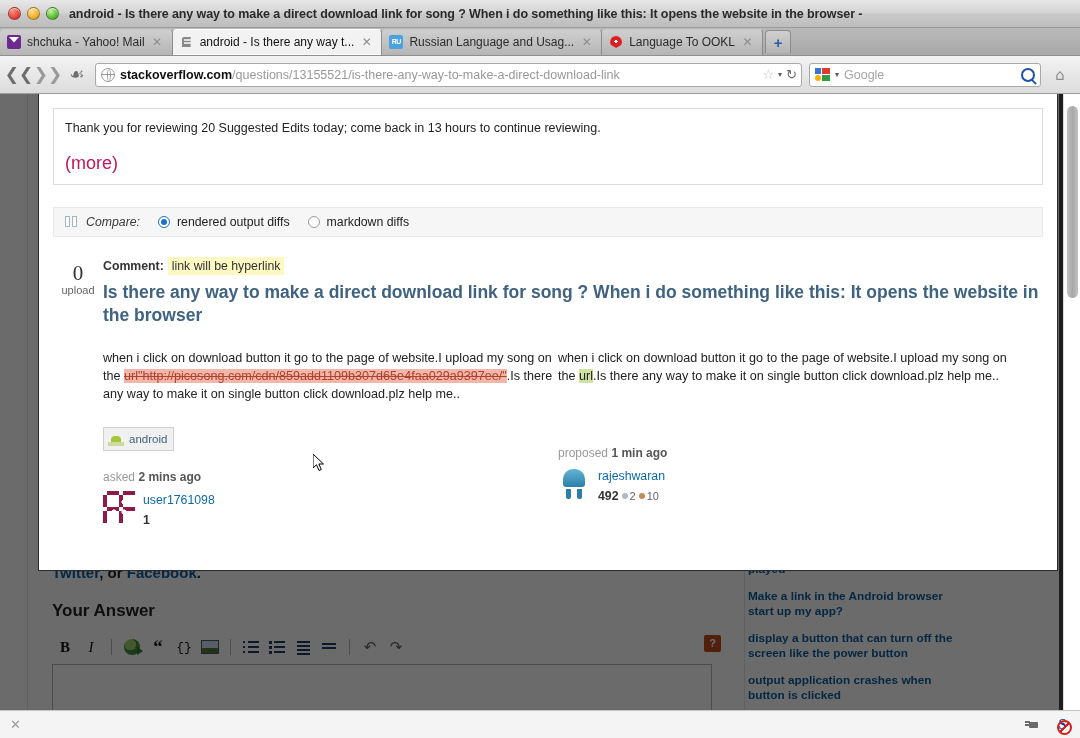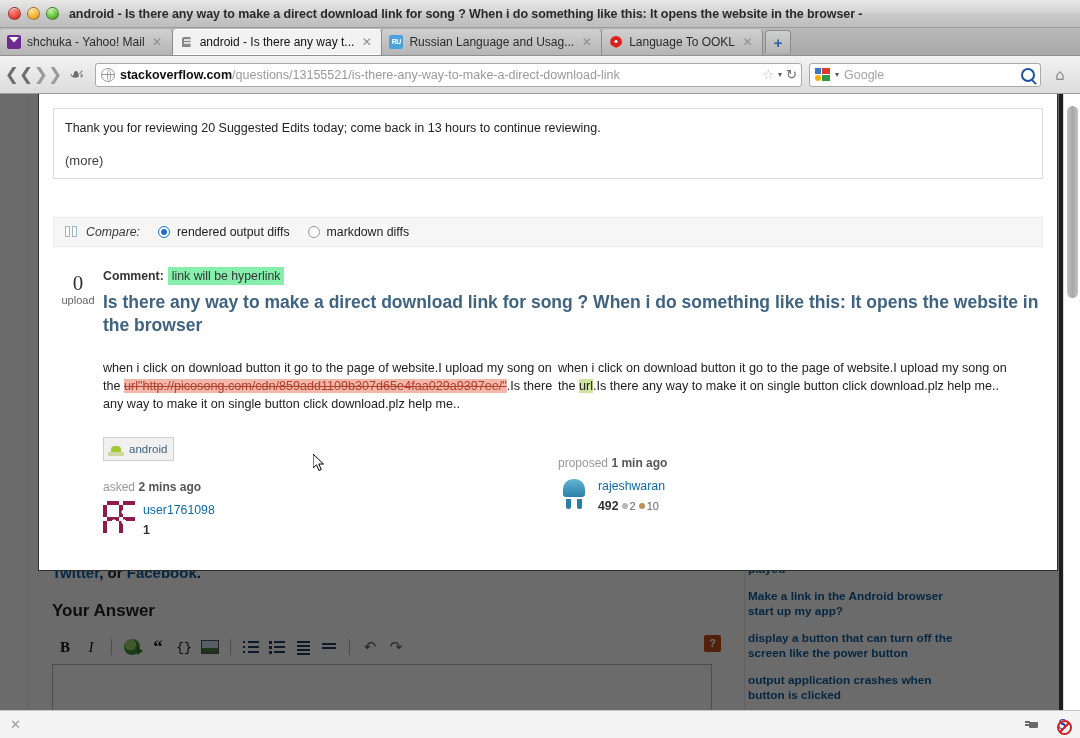--- a/index.html
+++ b/index.html
@@ -289,23 +289,23 @@
     overflow: hidden;
     z-index: 20;
   }
   .modal-body { padding: 14px 14px 0 14px; }
 
   .notice {
     border: 1px solid #dcdcdc;
     background: #fff;
     padding: 12px 11px 10px 11px;
     font-size: 12.5px; color: #222;
-    margin-bottom: 38px;
-  }
-  .notice-more { display:block; margin-top: 18px; color: #404040; font-size: 13px; text-decoration:none; }
+    margin-bottom: 22px;
+  }
+  .notice-more { display:block; margin-top: 18px; color: #be185d; font-size: 18px; text-decoration:none; }
 
   .compare-bar {
     background: #f6f6f6;
     border: 1px solid #eaeaea;
     height: 30px;
     display: flex; align-items: center; gap: 0;
     padding: 0 11px;
     font-size: 12.3px;
     margin-bottom: 22px;
   }
@@ -326,21 +326,21 @@
   }
 
   .post { display: flex; gap: 0; }
   .votecol { width: 50px; flex: 0 0 50px; text-align: center; padding-top: 4px; }
   .votenum { font-size: 21px; color: #333; line-height: 20px; font-family:"Liberation Serif",serif; }
   .votelbl { font-size: 11px; color: #666; margin-top: 1px; }
   .postmain { flex: 1 1 auto; }
 
   .comment-row { font-size: 12.3px; color: #333; margin-bottom: 8px; }
   .comment-lbl { font-weight: bold; margin-right: 4px; }
-  .comment-val { background: #86efac; padding: 2px 4px; color:#333; }
+  .comment-val { background: #fef9c3; padding: 2px 4px; color:#333; }
 
   .q-title {
     font-size: 17.5px; font-weight: bold; color: #3f6380;
     line-height: 23px; margin: 0 0 22px 0;
   }
 
   .diffgrid { display: flex; gap: 0; }
   .diffcol { width: 455px; flex: 0 0 455px; font-size: 12.6px; line-height: 18px; color: #222; }
   .diffcol.right { margin-left: 0; }
   .del {

